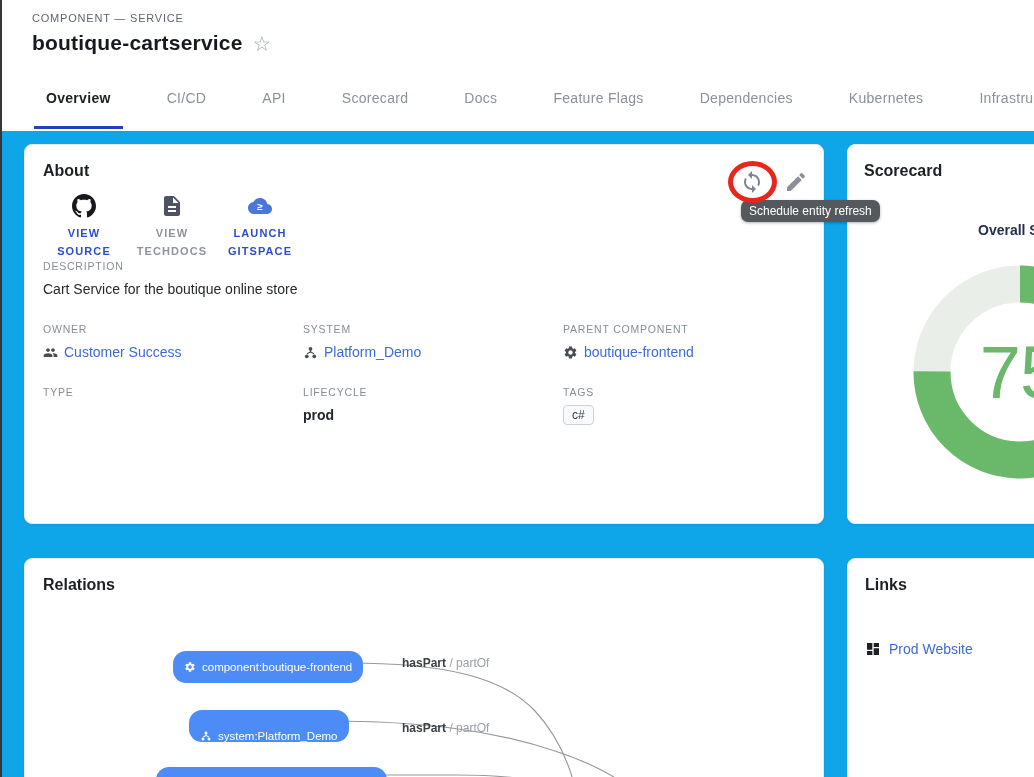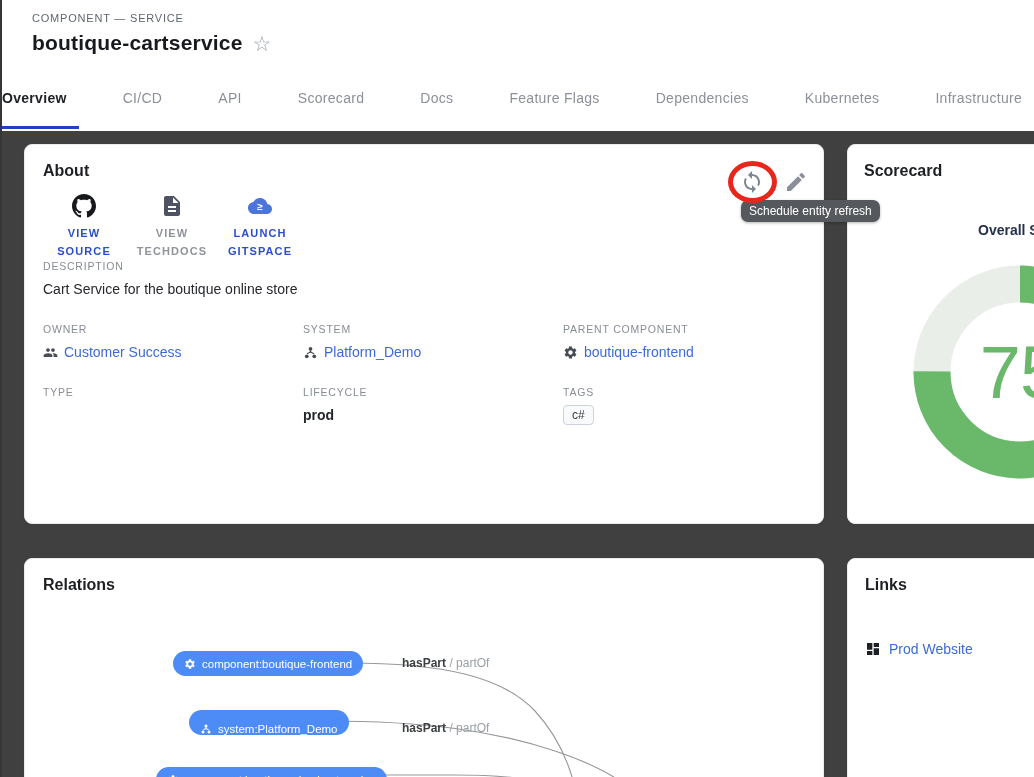--- a/index.html
+++ b/index.html
@@ -11,28 +11,28 @@
     position:relative;
     border-left:2px solid #35363a;
   }
   
   .page-header { padding:12px 0 0 30px; background:#fff; height:64px; }
   .breadcrumb { font-size:11px; color:#5f6570; letter-spacing:.8px; font-weight:500; }
   .title-row { display:flex; align-items:center; gap:10px; margin-top:7px; }
   .page-title { font-size:21px; font-weight:700; color:#17191e; letter-spacing:.2px; }
   .star { font-size:21px; color:#9aa2ad; line-height:1; cursor:pointer; }
   
-  .tabbar { height:67px; background:#fff; display:flex; align-items:stretch; gap:56px; }
+  .tabbar { height:67px; background:#fff; display:flex; align-items:stretch; padding-left:44px; gap:56px; }
   .tab { display:flex; align-items:center; font-size:14px; font-weight:500; color:#8b909a;
          letter-spacing:.3px; position:relative; white-space:nowrap; cursor:pointer; }
   .tab.active { color:#202227; font-weight:700; }
   .tab.active::after { content:""; position:absolute; left:-12px; right:-12px; bottom:2px;
          height:3px; background:#2041c4; }
   
-  .content { background:#404040; height:646px; padding:13px 0 0 22px;
+  .content { background:#0ea5e9; height:646px; padding:13px 0 0 22px;
              display:grid; grid-template-columns:800px 400px; grid-template-rows:380px 400px;
              column-gap:23px; row-gap:34px; }
   .card { background:#fff; border:1px solid #e9ebef; border-radius:8px;
           box-shadow:0 1px 3px rgba(16,24,40,.05); position:relative; }
   .card-title { font-size:16px; font-weight:700; color:#1d1f24; }
   
   .about-card { padding:17px 18px; }
   .icon-btn { position:absolute; width:24px; height:24px; background:none; border:none; cursor:pointer; padding:0; }
   .icon-btn svg { width:24px; height:24px; }
   .btn-refresh { left:715px; top:25px; }
@@ -61,21 +61,21 @@
         border-radius:4px; font-size:12px; color:#353b46; padding:2px 8px; }
   
   .scorecard-card { width:400px; padding:17px 16px; }
   .overall-label { position:absolute; left:130px; top:77px; font-size:14px; font-weight:700; color:#25304b; }
   .donut-wrap { position:absolute; left:52px; top:107px; width:240px; height:240px; }
   .donut-score { position:absolute; inset:0; display:flex; align-items:center; justify-content:center;
         font-size:74px; color:#6ab86a; letter-spacing:-1px; }
   
   .relations-card { width:800px; height:400px; padding:17px 18px; overflow:hidden; }
   .graph-edges { position:absolute; inset:0; width:800px; height:400px; }
-  .graph-node { position:absolute; height:25px; display:inline-flex; align-items:center; gap:6px;
+  .graph-node { position:absolute; height:32px; display:inline-flex; align-items:center; gap:6px;
         padding:0 11px; background:#4d8cf6; border-radius:13px; color:#fff; font-size:11.5px;
         white-space:nowrap; cursor:pointer; }
   .graph-node svg { width:12px; height:12px; flex:none; }
   .edge-label { position:absolute; font-size:12px; white-space:nowrap; }
   .edge-label .p { color:#3c4043; font-weight:700; }
   .edge-label .s { color:#9aa0a6; }
   
   .links-card { width:400px; padding:17px; }
   .link-row { margin-top:47px; display:flex; align-items:center; gap:8px; cursor:pointer; }
   .link-row svg { width:16px; height:16px; }

